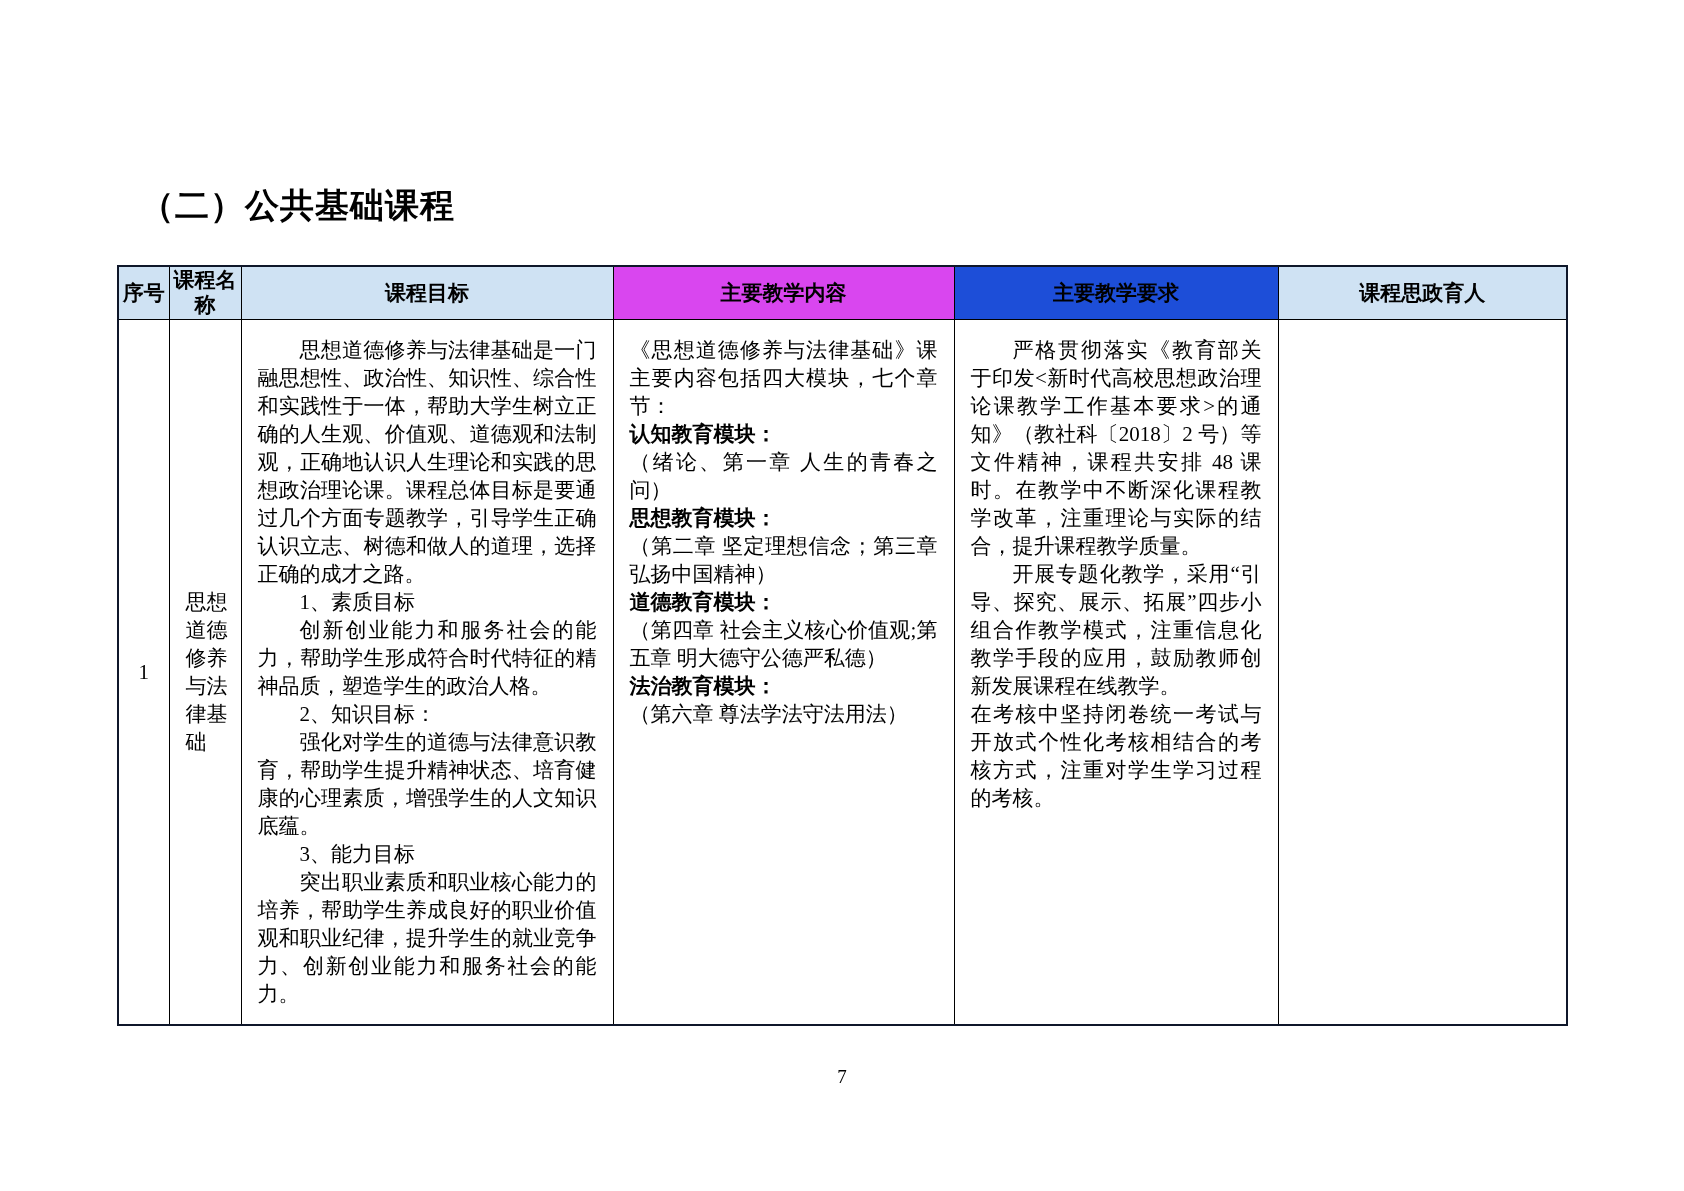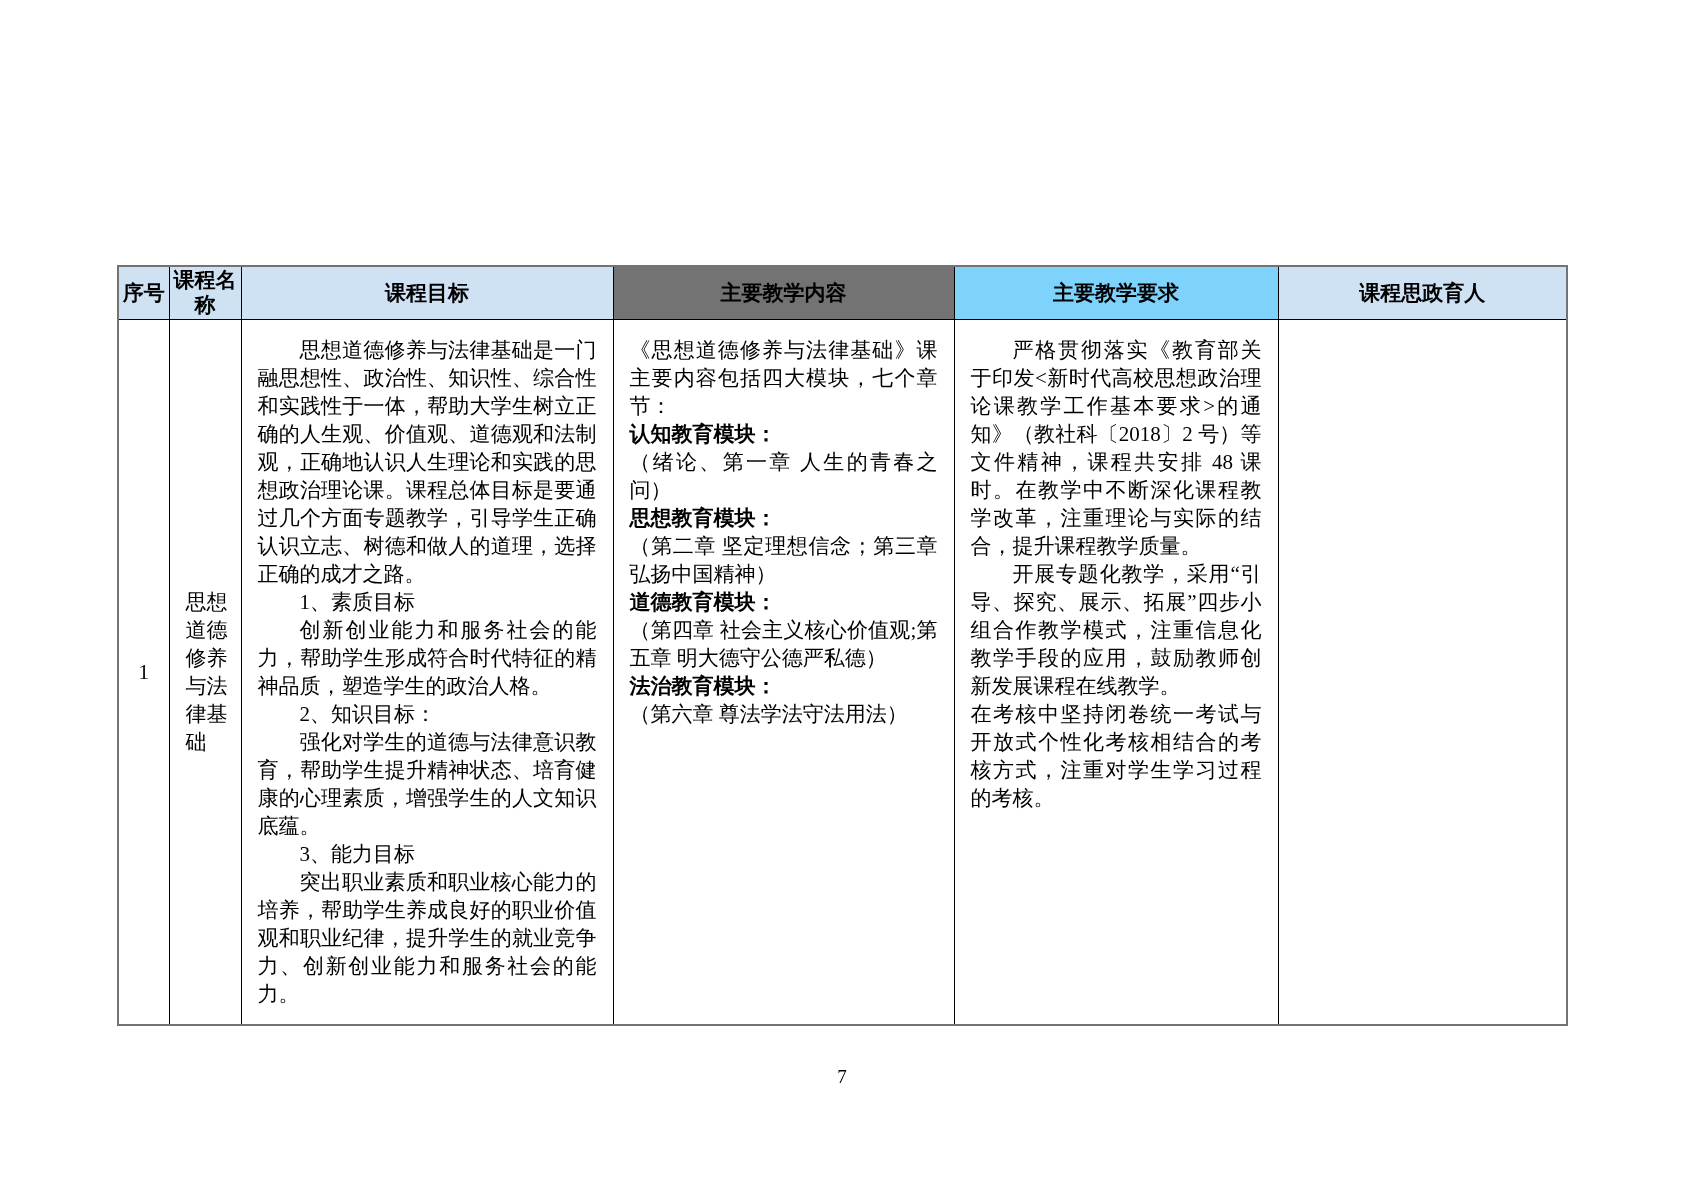--- a/index.html
+++ b/index.html
@@ -19,21 +19,21 @@
     font-weight:bold;
     letter-spacing:1px;
     white-space:nowrap;
   }
   .course-table{
     position:absolute;
     left:117px;top:265px;
     width:1449px;
     border-collapse:collapse;
     table-layout:fixed;
-    border:2px solid #737373;
+    border:2px solid #0f172a;
   }
   .course-table th,
   .course-table td{
     border:1px solid #000;
     padding:16px;
   }
   .course-table th{
     font-size:21px;
     font-weight:bold;
     text-align:center;
@@ -77,37 +77,38 @@
     top:1066px;
     text-align:center;
     font-size:19px;
   }
 </style>
 </head>
 <body>
 
 <div class="page">
 
+  <h2 class="heading">（二）公共基础课程</h2>
 
   <table class="course-table">
     <colgroup>
       <col style="width:51px">
       <col style="width:72px">
       <col style="width:372px">
       <col style="width:341px">
       <col style="width:324px">
       <col style="width:289px">
     </colgroup>
     <thead>
       <tr>
         <th style="background-color: rgb(207, 226, 243);">序号</th>
         <th style="background-color: rgb(207, 226, 243);">课程名称</th>
         <th style="background-color: rgb(207, 226, 243); text-align: center;">课程目标</th>
-        <th style="background-color: #737373;">主要教学内容</th>
-        <th style="background-color: #7dd3fc;">主要教学要求</th>
+        <th style="background-color: #d946ef;">主要教学内容</th>
+        <th style="background-color: #1d4ed8;">主要教学要求</th>
         <th style="background-color: rgb(207, 226, 243);">课程思政育人</th>
       </tr>
     </thead>
     <tbody>
       <tr class="body-row">
         <td class="c-index">1</td>
         <td class="c-name">
           <div class="name-box">思想道德修养与法律基础</div>
         </td>
         <td class="c-text">

